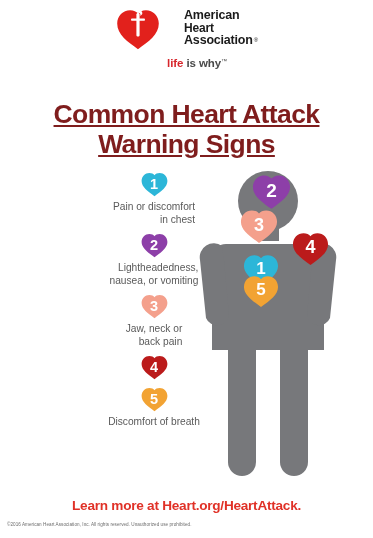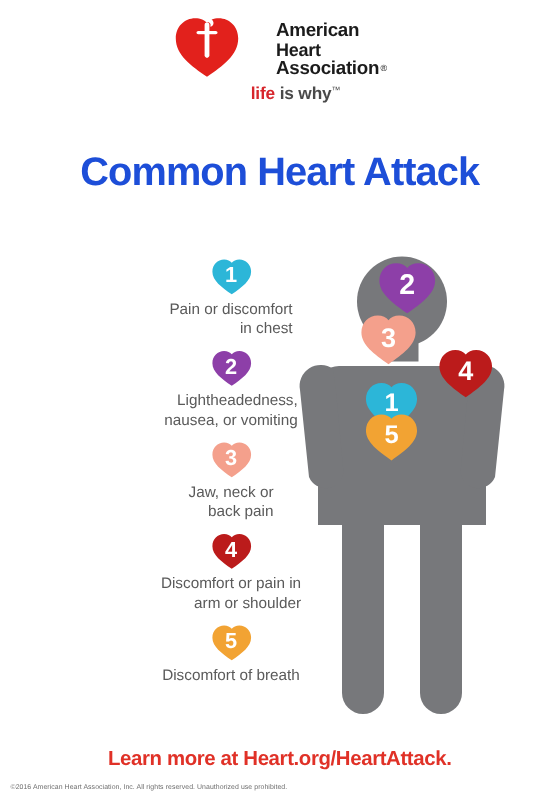--- a/index.html
+++ b/index.html
@@ -22,21 +22,21 @@
   
   .logo-block {
     position: absolute;
     left: 0;
     top: 4px;
     width: 373px;
     height: 70px;
   }
   .logo-row {
     display: flex;
-    align-items: flex-end;
+    align-items: center;
     justify-content: center;
     gap: 23px;
     height: 48px;
   }
   .logo-mark {
     width: 46px;
     height: 44px;
     flex: 0 0 auto;
     display: block;
   }
@@ -76,25 +76,26 @@
     font-weight: normal;
   }
 
   
   .title {
     position: absolute;
     left: 0;
     top: 82px;
     width: 373px;
     text-align: center;
-    color: #1d4ed8;
+    color: #7f1d1d;
     font-size: 26.5px;
     font-weight: bold;
     line-height: 1.13;
     letter-spacing: -0.6px;
+    text-decoration: underline;
   }
   .title .tl { display: block; white-space: nowrap; }
 
   
   .legend {
     position: absolute;
     left: 93px;
     top: 172px;
     width: 122px;
   }
@@ -215,20 +216,21 @@
         <span class="lw l3"><span>Association</span><span class="reg">®</span></span>
       </div>
     </div>
     <div class="tagline">
       <span class="life">life</span><span> is why</span><span class="tm">™</span>
     </div>
   </div>
 
   <h1 class="title">
     <span class="tl">Common Heart Attack</span>
+    <span class="tl">Warning Signs</span>
   </h1>
 
   <div class="legend">
 
     <div class="legend-item">
       <span class="legend-heart">
         <svg viewBox="0 0 27 25">
             <path d="M13.5 24.2C6.6 19.4 0.6 14.9 0.6 9.1 0.6 4.4 4.1 1 8.4 1c2.2 0 4.1 .9 5.1 2.2C14.5 1.9 16.4 1 18.6 1c4.3 0 7.8 3.4 7.8 8.1 0 5.8-6 10.3-12.9 15.1z" fill="#2cb6d8"></path>
           </svg>
         <span class="num">1</span>
@@ -259,22 +261,20 @@
 back pain</span>
     </div>
 
     <div class="legend-item">
       <span class="legend-heart">
         <svg viewBox="0 0 27 25">
             <path d="M13.5 24.2C6.6 19.4 0.6 14.9 0.6 9.1 0.6 4.4 4.1 1 8.4 1c2.2 0 4.1 .9 5.1 2.2C14.5 1.9 16.4 1 18.6 1c4.3 0 7.8 3.4 7.8 8.1 0 5.8-6 10.3-12.9 15.1z" fill="#bb1b1b"></path>
           </svg>
         <span class="num">4</span>
       </span>
-      <span class="legend-text">Discomfort or pain in
-arm or shoulder</span>
     </div>
 
     <div class="legend-item">
       <span class="legend-heart">
         <svg viewBox="0 0 27 25">
             <path d="M13.5 24.2C6.6 19.4 0.6 14.9 0.6 9.1 0.6 4.4 4.1 1 8.4 1c2.2 0 4.1 .9 5.1 2.2C14.5 1.9 16.4 1 18.6 1c4.3 0 7.8 3.4 7.8 8.1 0 5.8-6 10.3-12.9 15.1z" fill="#f2a333"></path>
           </svg>
         <span class="num">5</span>
       </span>
       <span class="legend-text">Discomfort of breath</span>

